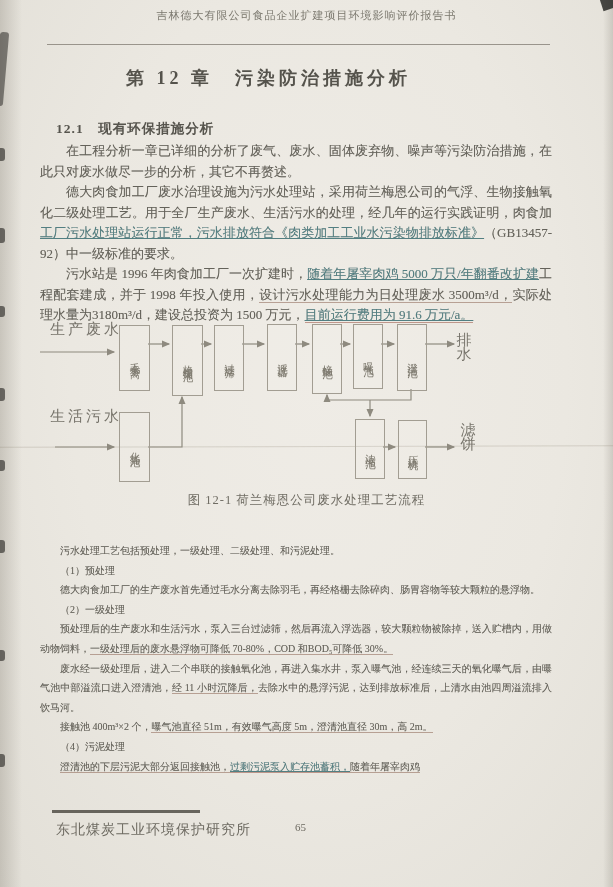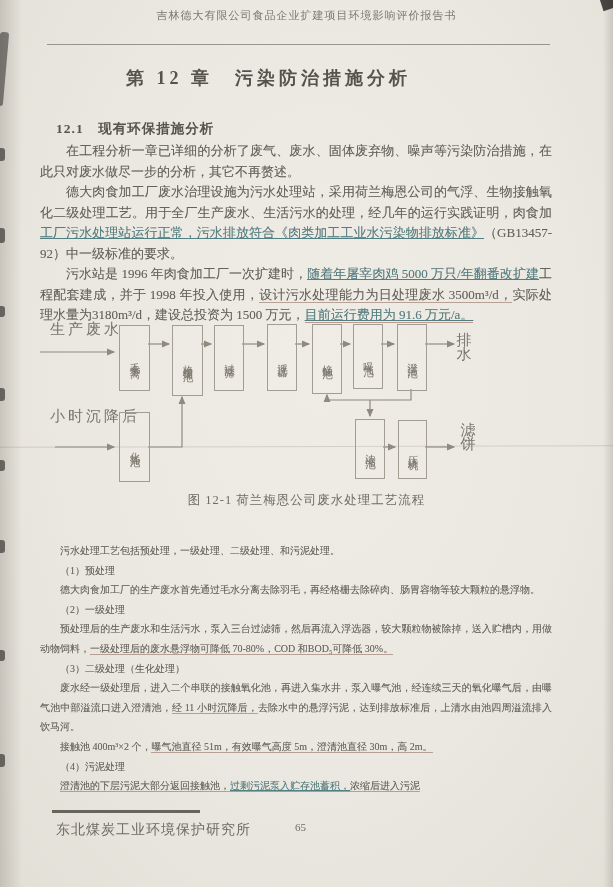--- a/index.html
+++ b/index.html
@@ -110,21 +110,21 @@
       <path d="M395,30 L424,30" marker-end="url(#ar)"></path>
       <path d="M25,133 L84,133" marker-end="url(#ar)"></path>
       <path d="M118,133 L152,133 L152,83" marker-end="url(#ar)"></path>
       <path d="M381,75 L381,86 L297,86 L297,81" marker-end="url(#ar)"></path>
       <path d="M340,86 L340,102" marker-end="url(#ar)"></path>
       <path d="M353,133 L365,133" marker-end="url(#ar)"></path>
       <path d="M395,133 L424,133" marker-end="url(#ar)"></path>
     </g>
   </svg>
   <div class="dlabel" style="left:20px;top:6px">生产废水</div>
-  <div class="dlabel" style="left:20px;top:93px">小时沉降后</div>
+  <div class="dlabel" style="left:20px;top:93px">生活污水</div>
   <div class="dlabel vert" style="left:424px;top:6px">排水</div>
   <div class="dlabel vert" style="left:428px;top:96px">滤饼</div>
   <div id="dboxes">
       <div class="dbox" style="left: 89px; top: 11px; width: 29px; height: 64px;">毛水分离</div>
       <div class="dbox" style="left: 142px; top: 11px; width: 29px; height: 69px;">格栅泵池</div>
       <div class="dbox" style="left: 184px; top: 11px; width: 28px; height: 64px;">过滤筛</div>
       <div class="dbox" style="left: 237px; top: 10px; width: 28px; height: 65px;">浮选器</div>
       <div class="dbox" style="left: 282px; top: 10px; width: 28px; height: 68px;">接触池</div>
       <div class="dbox" style="left: 323px; top: 10px; width: 28px; height: 63px;">曝气池</div>
       <div class="dbox" style="left: 367px; top: 10px; width: 28px; height: 65px;">澄清池</div>
@@ -134,22 +134,21 @@
     </div>
 </div>
 <div class="fig-caption">图 12-1 荷兰梅恩公司废水处理工艺流程</div>
 
 <div class="text-region" id="region-b">
     <p><span>污水处理工艺包括预处理，一级处理、二级处理、和污泥处理。</span></p>
     <p><span>（1）预处理</span></p>
     <p><span>德大肉食加工厂的生产废水首先通过毛水分离去除羽毛，再经格栅去除碎肉、肠胃容物等较大颗粒的悬浮物。</span></p>
     <p><span>（2）一级处理</span></p>
     <p><span>预处理后的生产废水和生活污水，泵入三台过滤筛，然后再流入浮选器，较大颗粒物被除掉，送入贮槽内，用做动物饲料，</span><span class="seg-u">一级处理后的废水悬浮物可降低 70-80%，COD 和BOD₅可降低 30%。</span></p>
-    <p><span>（3）二级处理（生化处理）</span></p>
     <p><span>废水经一级处理后，进入二个串联的接触氧化池，再进入集水井，泵入曝气池，经连续三天的氧化曝气后，由曝气池中部溢流口进入澄清池，</span><span class="seg-u">经 11 小时沉降后，</span><span>去除水中的悬浮污泥，达到排放标准后，上清水由池四周溢流排入饮马河。</span></p>
     <p><span>接触池 400m³×2 个，</span><span class="seg-u">曝气池直径 51m，有效曝气高度 5m，澄清池直径 30m，高 2m。</span></p>
     <p><span>（4）污泥处理</span></p>
-    <p><span class="seg-u">澄清池的下层污泥大部分返回接触池，</span><span class="seg-tu">过剩污泥泵入贮存池蓄积，</span><span class="seg-u">浓缩后进入污泥</span></p>
+    <p><span class="seg-u">澄清池的下层污泥大部分返回接触池，</span><span class="seg-tu">过剩污泥泵入贮存池蓄积，</span><span class="seg-u">随着年屠宰肉鸡</span></p>
   </div>
 
 <div class="footer-rule"></div>
 <div class="footer-org">东北煤炭工业环境保护研究所</div>
 <div class="footer-page">65</div>
 
 </body></html>

